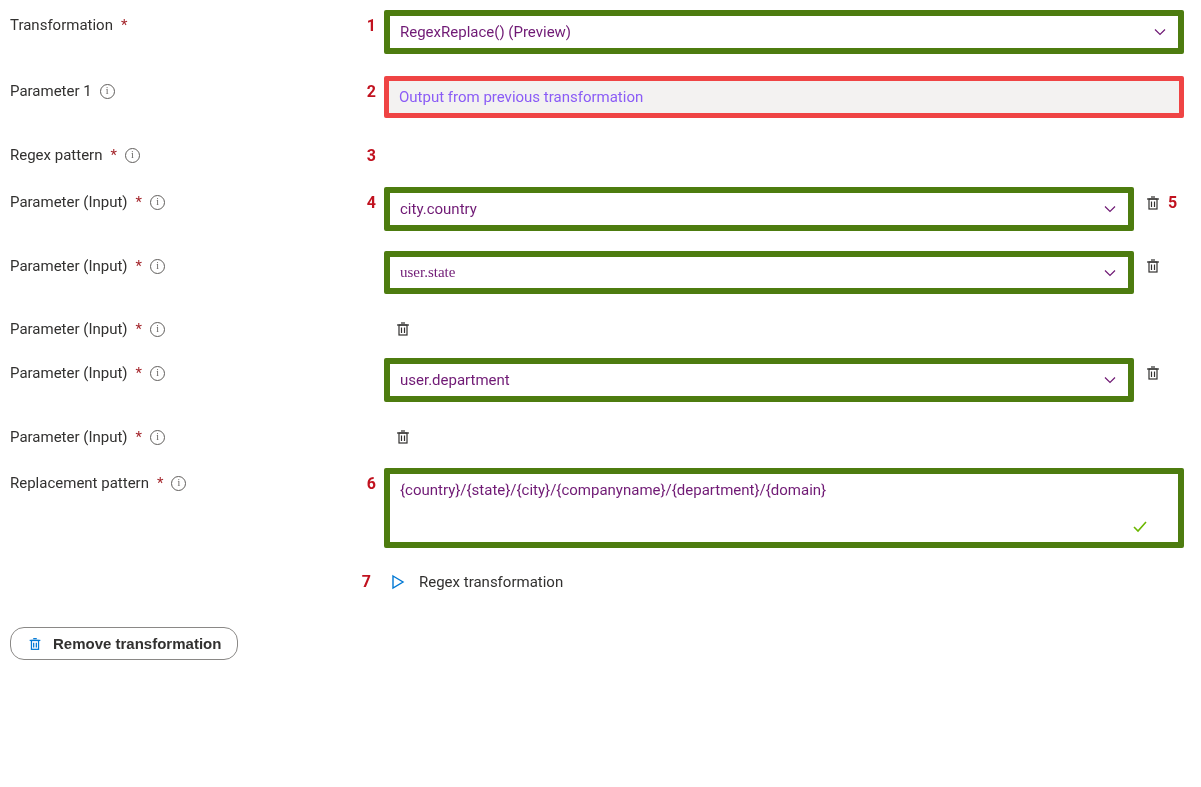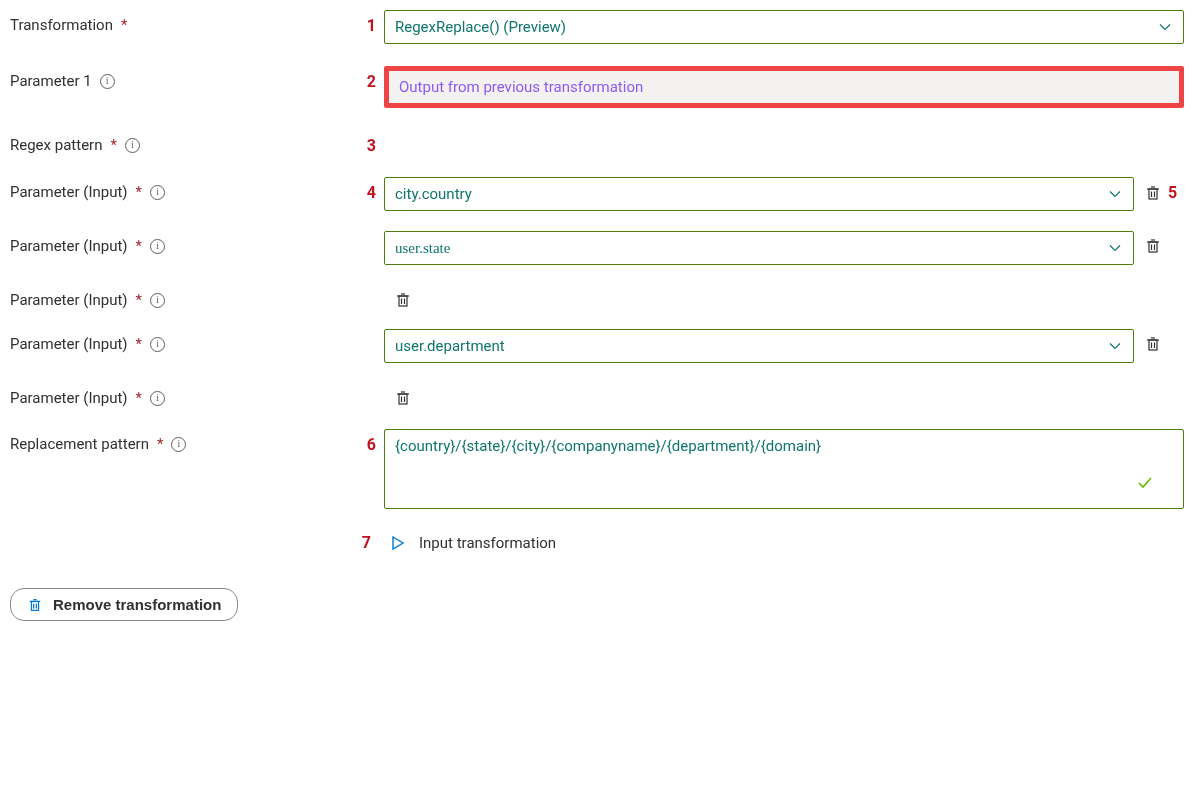--- a/index.html
+++ b/index.html
@@ -67,25 +67,25 @@
     gap: 4px;
   }
   .trail-num {
     font-weight: 700;
     color: #c1121f;
     font-size: 16px;
     margin-left: 2px;
   }
   .select-like, .input-like, .textarea-like {
     width: 100%;
-    border: 1px solid #4d7c0f;
+    border: 6px solid #4d7c0f;
     border-radius: 2px;
     background: #fff;
     font-size: 15px;
-    color: #0f766e;
+    color: #701a75;
     padding: 7px 36px 7px 10px;
     position: relative;
     min-height: 34px;
     display: flex;
     align-items: center;
   }
   .select-like { cursor: pointer; }
   .select-like .chev, .input-like .chev {
     position: absolute;
     right: 10px;
@@ -361,21 +361,21 @@
   </div>
 
   
   <div class="link-row">
     <span class="link-num">7</span>
     <span class="play-icon">
       <svg width="16" height="16" viewBox="0 0 16 16" fill="none" stroke="currentColor" stroke-width="1.4">
           <polygon points="4,2 14,8 4,14"></polygon>
         </svg>
     </span>
-    <span class="link-text">Input transformation</span>
+    <span class="link-text">Regex transformation</span>
   </div>
 
   
   <button class="remove-btn">
     <span>
       <svg width="16" height="16" viewBox="0 0 18 18" fill="none" stroke="currentColor" stroke-width="1.4">
           <rect x="5" y="5" width="8" height="10"></rect>
           <line x1="3" y1="5" x2="15" y2="5"></line>
           <line x1="7" y1="3" x2="11" y2="3"></line>
           <line x1="7.5" y1="7.5" x2="7.5" y2="13"></line>

